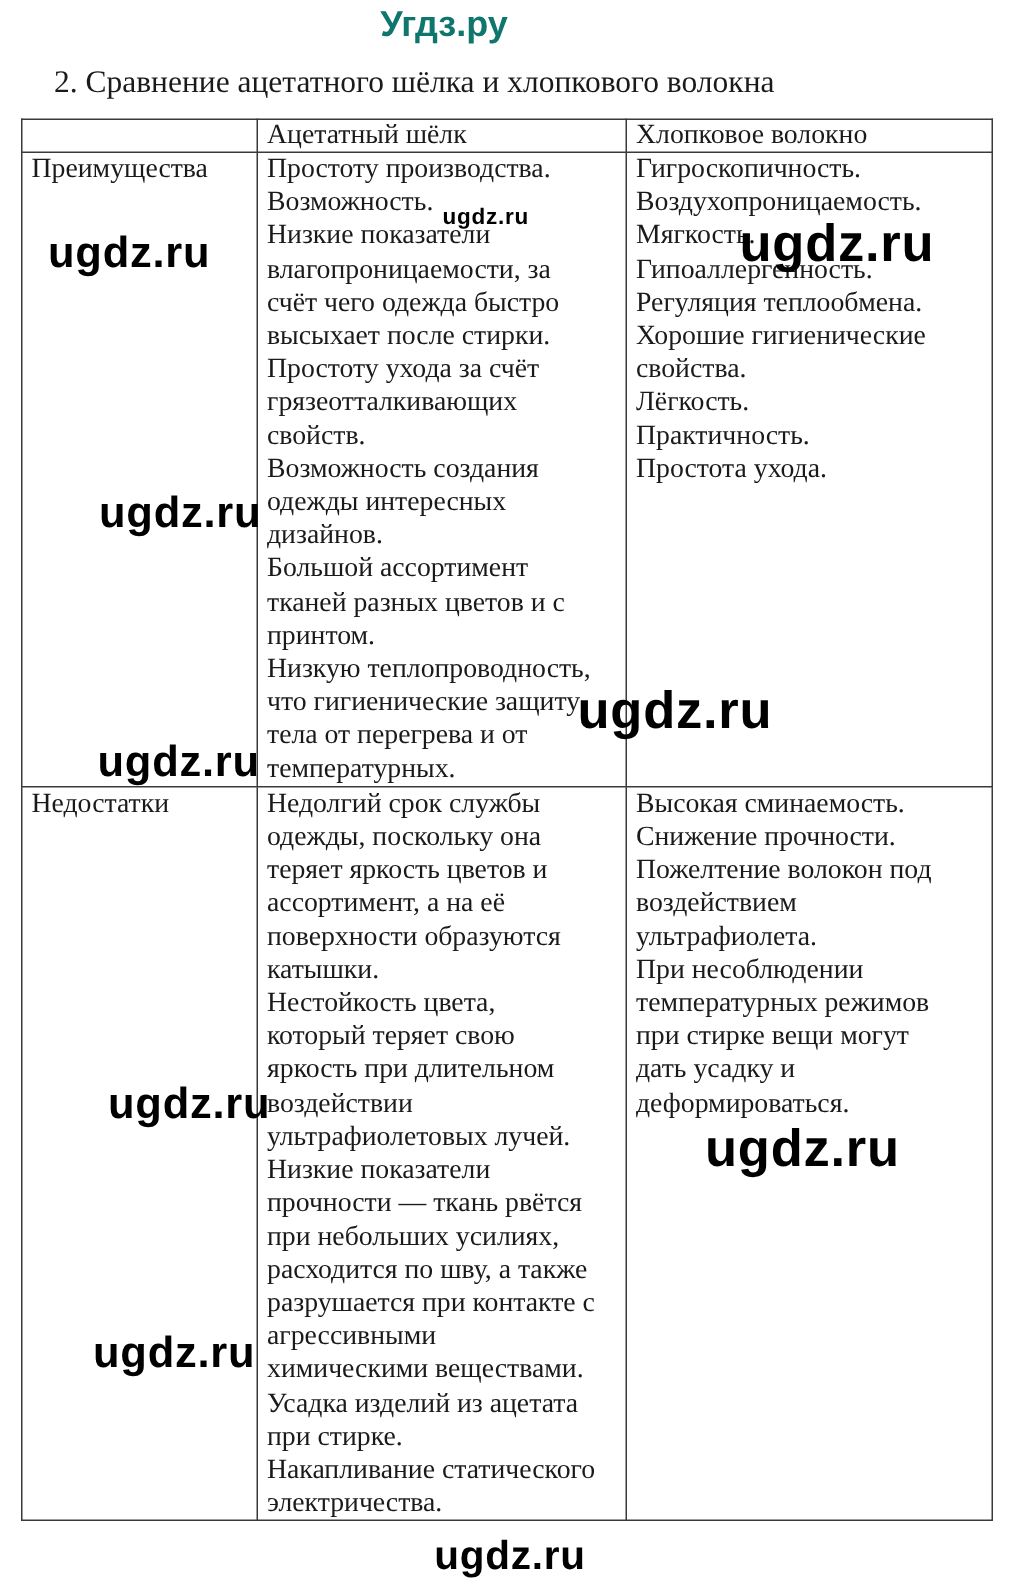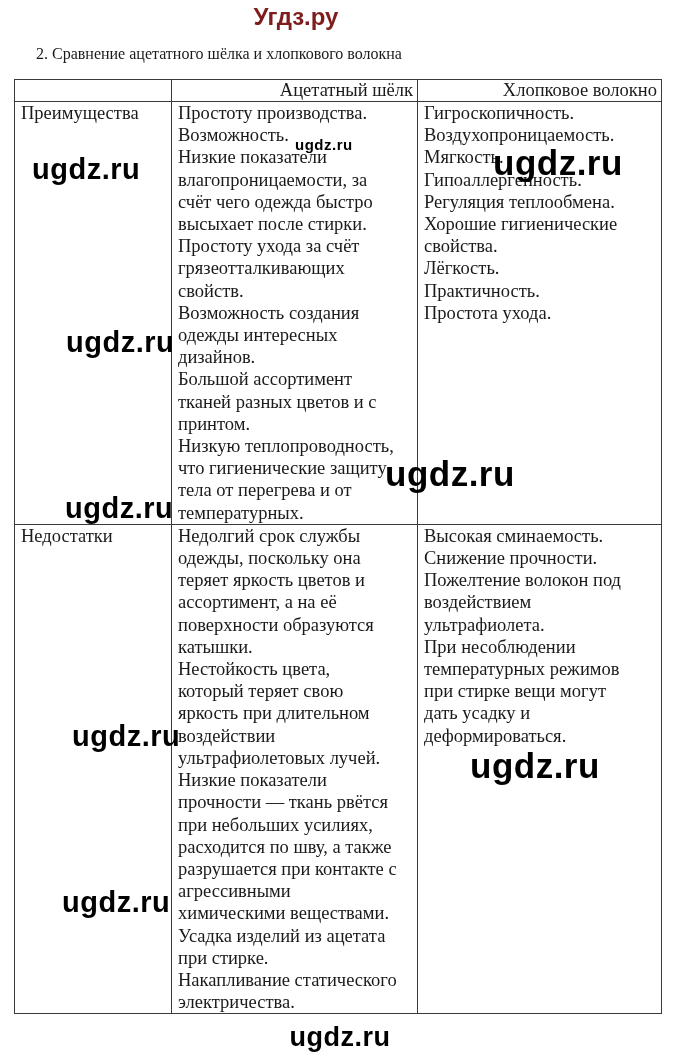--- a/index.html
+++ b/index.html
@@ -1,35 +1,35 @@
 <!DOCTYPE html>
 <html><head>
 <meta charset="utf-8">
 <style>
   html, body { margin: 0; padding: 0; background: #ffffff; }
   body { width: 680px; height: 1058px; position: relative; overflow: hidden; color: #1a1a1a; }
   .site-title {
     position: absolute; top: 2px; left: 0; width: 592px; text-align: center;
     font-family: "Liberation Sans", "DejaVu Sans", sans-serif; font-weight: bold;
-    font-size: 24px; line-height: 30px; color: #7f1d1d;
+    font-size: 24px; line-height: 30px; color: #0f766e;
   }
   .heading {
     position: absolute; top: 40px; left: 36px;
-    font-family: "Liberation Serif", "DejaVu Serif", serif; font-size: 16px; line-height: 28px; color: #1a1a1a;
+    font-family: "Liberation Serif", "DejaVu Serif", serif; font-size: 21px; line-height: 28px; color: #1a1a1a;
   }
   table.cmp {
     position: absolute; top: 79px; left: 14px; width: 647px;
     border-collapse: collapse; table-layout: fixed;
     font-family: "Liberation Serif", "DejaVu Serif", serif; font-size: 18.5px; line-height: 22.2px; color: #1a1a1a;
   }
   table.cmp td, table.cmp th {
     border: 1.3px solid #3a3a3a; vertical-align: top; text-align: left; font-weight: normal;
     padding: 0 4px 0 6px;
   }
-  table.cmp th { height: 21px; line-height: 21px; text-align: right; }
+  table.cmp th { height: 21px; line-height: 21px; }
   table.cmp col.c1 { width: 157px; }
   table.cmp col.c2 { width: 246px; }
   table.cmp col.c3 { width: 244px; }
   tr.row-adv td { height: 420px; }
   tr.row-dis td { height: 463px; margin-top: 22px; }
   .line { display: block; white-space: nowrap; }
   .wm {
     position: absolute; font-family: "Liberation Sans", "DejaVu Sans", sans-serif; font-weight: bold;
     color: #000000; white-space: nowrap; letter-spacing: 0.5px;
   }

